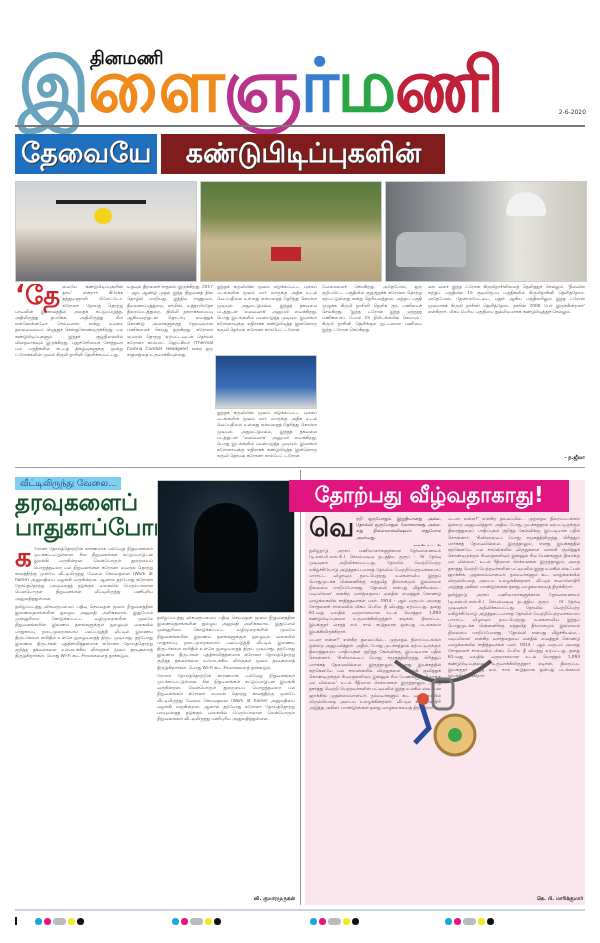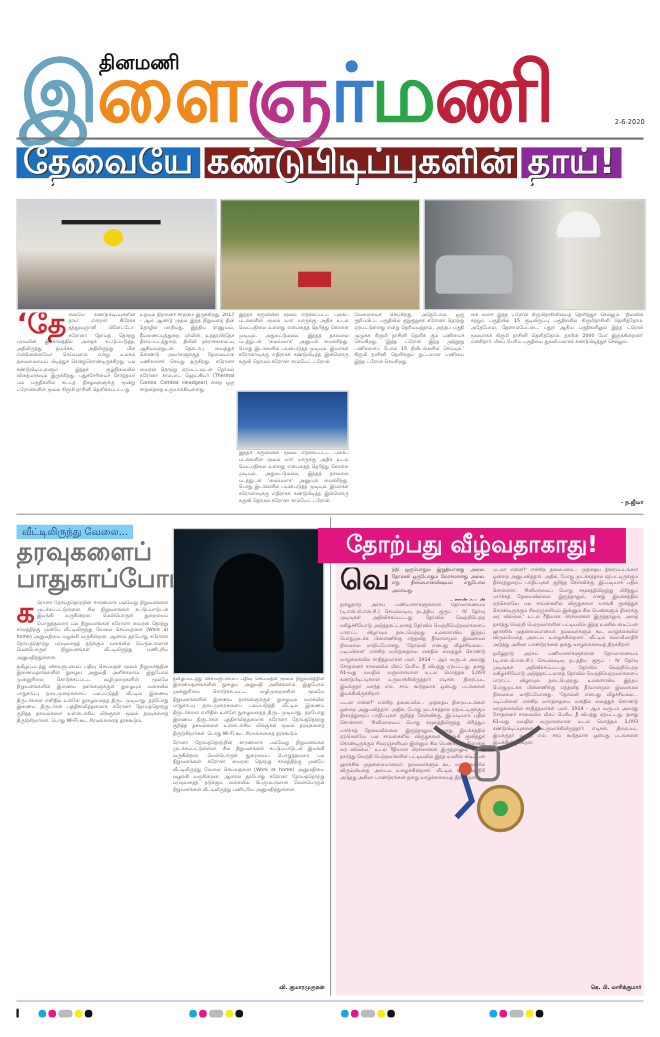--- a/index.html
+++ b/index.html
@@ -7,42 +7,42 @@
   .abs{position:absolute;}
   
   .masthead{left:0;top:0;width:600px;height:130px;}
   .brand-small{left:90px;top:47px;font-size:18px;font-weight:bold;color:#111;}
   .logo{left:18px;top:52px;height:70px;display:flex;align-items:flex-end;font-weight:bold;font-size:74px;line-height:1;letter-spacing:-2px;}
   .logo span{display:inline-block;}
   .date{right:14px;top:108px;font-size:6px;color:#333;}
   .rule{left:15px;top:125px;width:570px;height:2px;background:#777;}
   
   .headline{left:15px;top:134px;height:40px;display:flex;gap:4px;}
-  .hbox{color:#fff;font-weight:bold;font-size:32px;padding:0 6px;display:flex;align-items:center;height:28px;text-shadow:1px 1px 0 #333;}
+  .hbox{color:#fff;font-weight:bold;font-size:27px;padding:0 6px;display:flex;align-items:center;height:40px;text-shadow:1px 1px 0 #333;}
   
   .photo{border:1px solid #ccc;overflow:hidden;}
   .ph1{left:15px;top:181px;width:180px;height:99px;background:linear-gradient(180deg,#cfd4d8 0%,#e7e2da 45%,#a79c8f 75%,#6d6c74 100%);}
   .ph2{left:200px;top:181px;width:180px;height:99px;background:linear-gradient(180deg,#5a7a3f 0%,#7a8a4c 35%,#c8b893 60%,#b8a27e 100%);}
   .ph3{left:385px;top:181px;width:200px;height:99px;background:linear-gradient(90deg,#6b7075 0%,#a7a9ab 40%,#e6e4de 65%,#c9c6bd 100%);}
   .ph4{left:215px;top:355px;width:100px;height:52px;background:linear-gradient(180deg,#214a8a 0%,#3a6fb8 60%,#d7d8da 100%);}
   .drone{position:absolute;left:40px;top:18px;width:90px;height:4px;background:#222;}
   .drone2{position:absolute;left:78px;top:26px;width:18px;height:16px;background:#f4d21a;border-radius:50%;}
   .cart{position:absolute;left:70px;top:65px;width:30px;height:14px;background:#c0262d;}
   .helmet{position:absolute;left:120px;top:10px;width:40px;height:24px;background:#f2f2f2;border-radius:20px 20px 4px 4px;}
   .car{position:absolute;left:10px;top:50px;width:70px;height:35px;background:#b9bcbf;border-radius:10px 10px 4px 4px;}
   
   .col{font-size:4.3px;line-height:6.2px;color:#555;overflow:hidden;text-align:justify;}
   .col p{margin:0 0 2px 0;}
   .dropcap{float:left;font-size:26px;line-height:22px;font-weight:bold;color:#d0242c;margin-right:2px;}
   .byline{font-size:5px;font-weight:bold;text-align:right;color:#222;}
   .vline{background:#999;width:1px;}
   .hline{background:#999;height:1px;}
   
   .kicker{left:15px;top:477px;background:#7fd0f0;color:#1a3b7a;font-size:9px;padding:1px 5px;}
-  .title2{left:15px;top:490px;color:#737373;font-weight:bold;font-size:23px;line-height:25px;}
+  .title2{left:15px;top:490px;color:#14532d;font-weight:bold;font-size:23px;line-height:25px;}
   .hacker{left:157px;top:480px;width:136px;height:131px;background:radial-gradient(ellipse at 50% 40%,#2c3e4c 0%,#12202b 55%,#0b1820 100%);}
   .hood{position:absolute;left:36px;top:22px;width:64px;height:90px;background:#05090c;border-radius:32px 32px 8px 8px;}
   
   .pinkpanel{left:305px;top:480px;width:280px;height:425px;background:#fbe6ee;}
   .title3{left:289px;top:480px;width:280px;height:32px;background:#e0157f;color:#fff;font-weight:bold;font-size:21px;display:flex;align-items:center;justify-content:center;}
   .chainimg{left:393px;top:653px;width:100px;height:105px;}
   .regmarks{display:flex;gap:2px;align-items:center;}
   .dot{width:7px;height:7px;border-radius:50%;}
   .pill{width:13px;height:7px;border-radius:4px;background:#bbb;}
 </style>
@@ -59,21 +59,20 @@
     <span style="color:#2aa646">ம</span>
     <span style="color:#c0203a">ணி</span>
   </div>
   <div class="abs date">2-6-2020</div>
   <div class="abs rule"></div>
 </div>
 
 <div class="abs headline">
   <div class="hbox" style="background:#1f6fbf">தேவையே</div>
   <div class="hbox" style="background:#7f1d1d;width:272px;justify-content:center">கண்டுபிடிப்புகளின்</div>
-  <div class="hbox" style="background:#8b2a9a">தாய்!</div>
 </div>
 
 <div class="abs photo ph1">
   <div class="drone"></div>
   <div class="drone2"></div>
 </div>
 <div class="abs photo ph2">
   <div class="cart"></div>
 </div>
 <div class="abs photo ph3">

